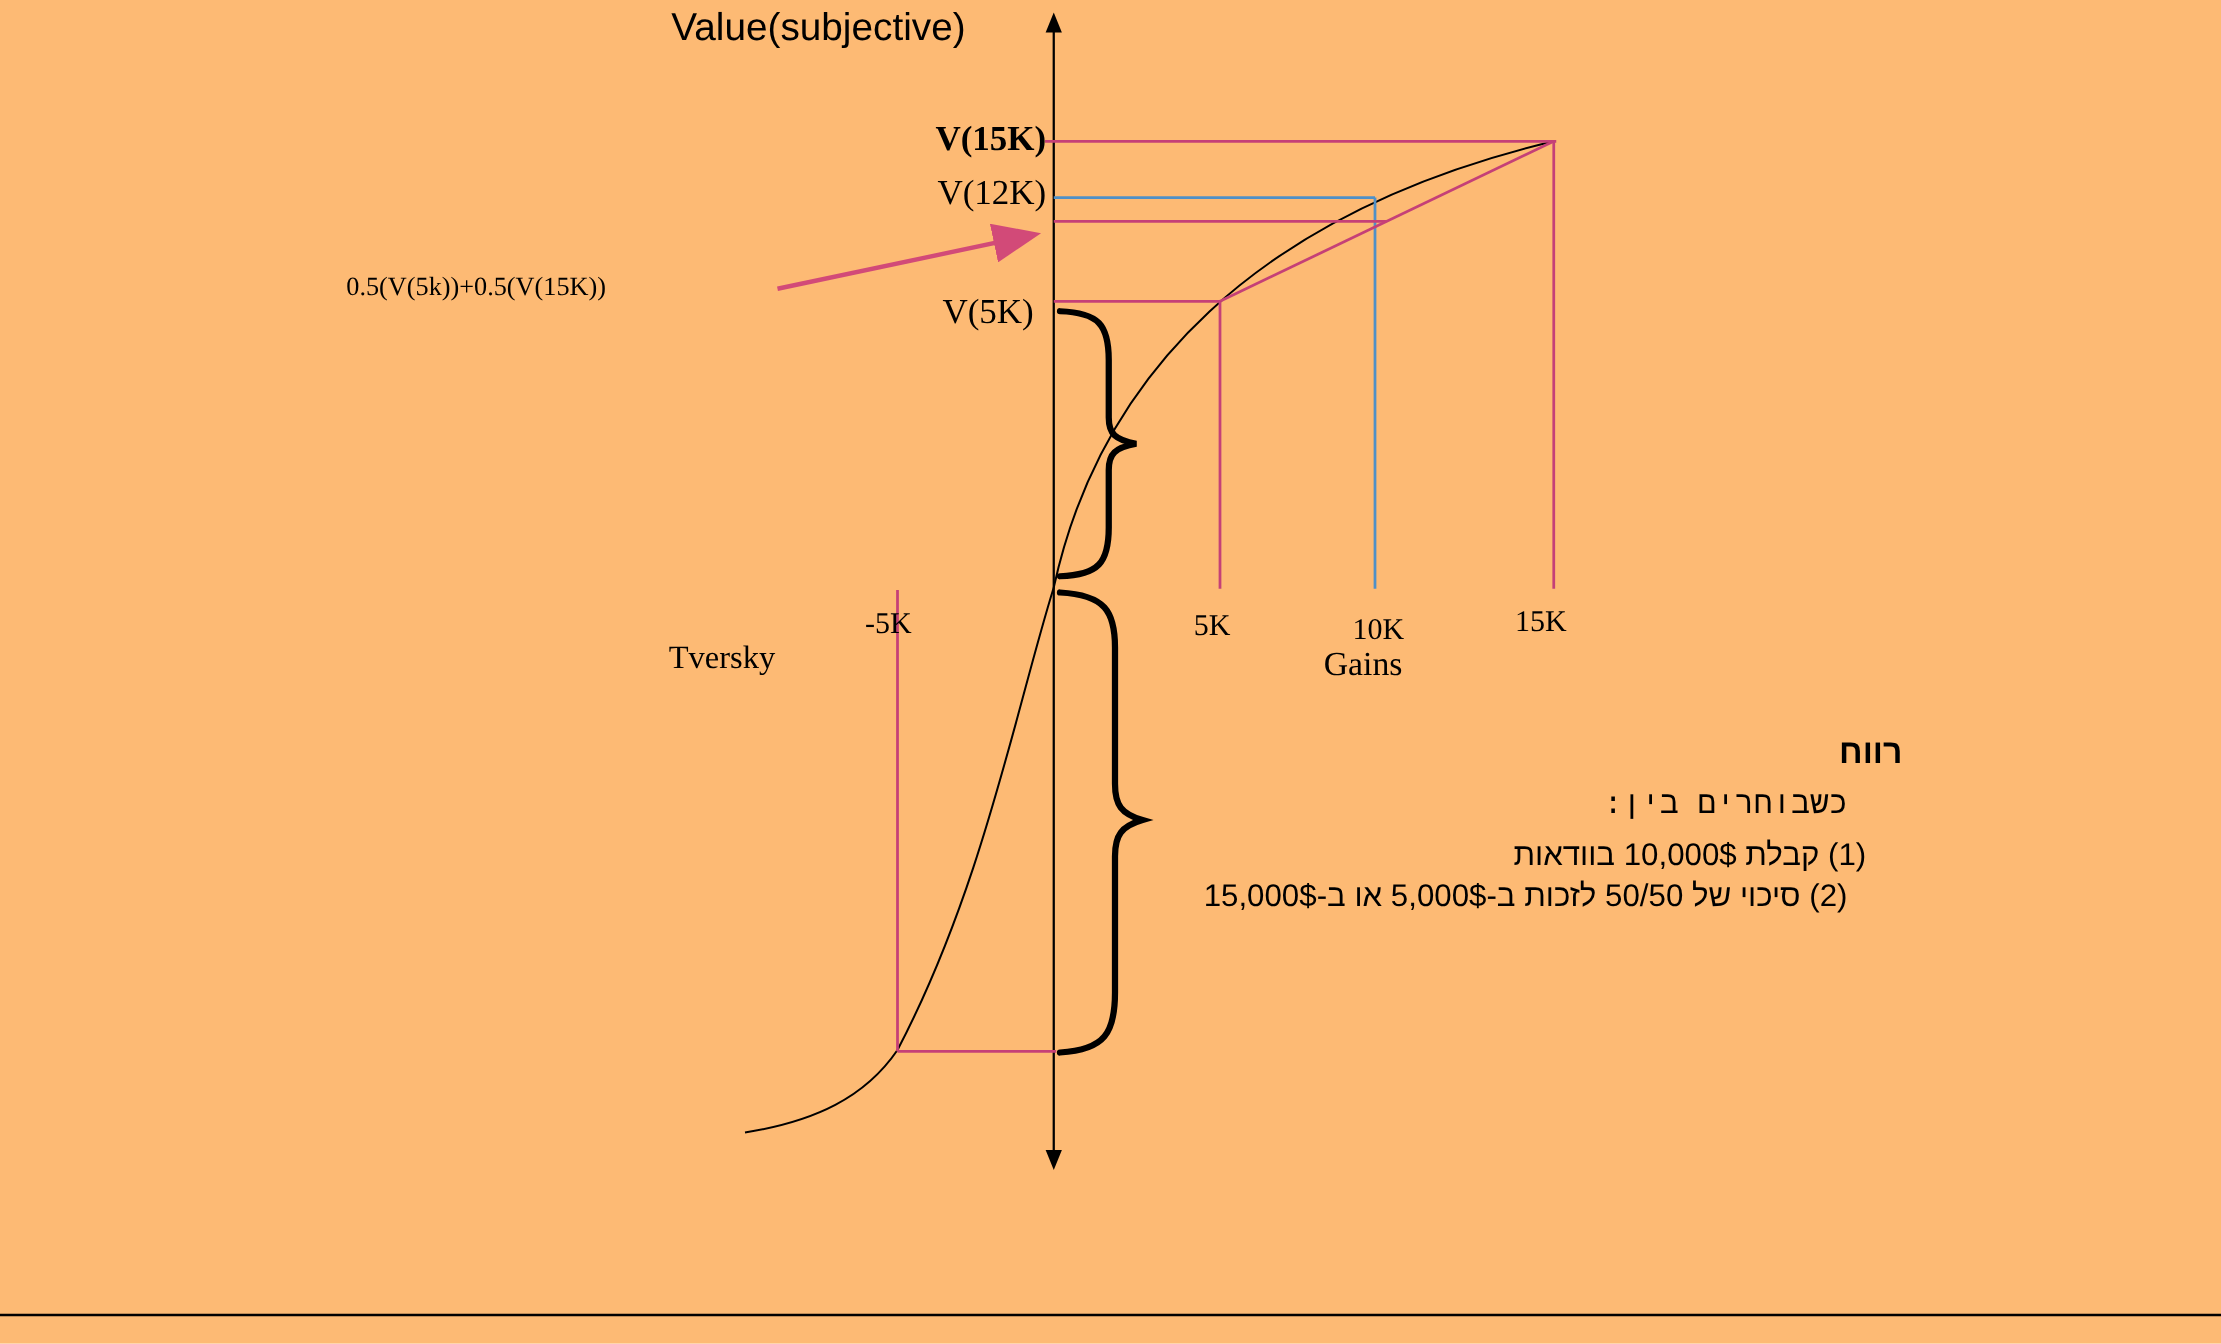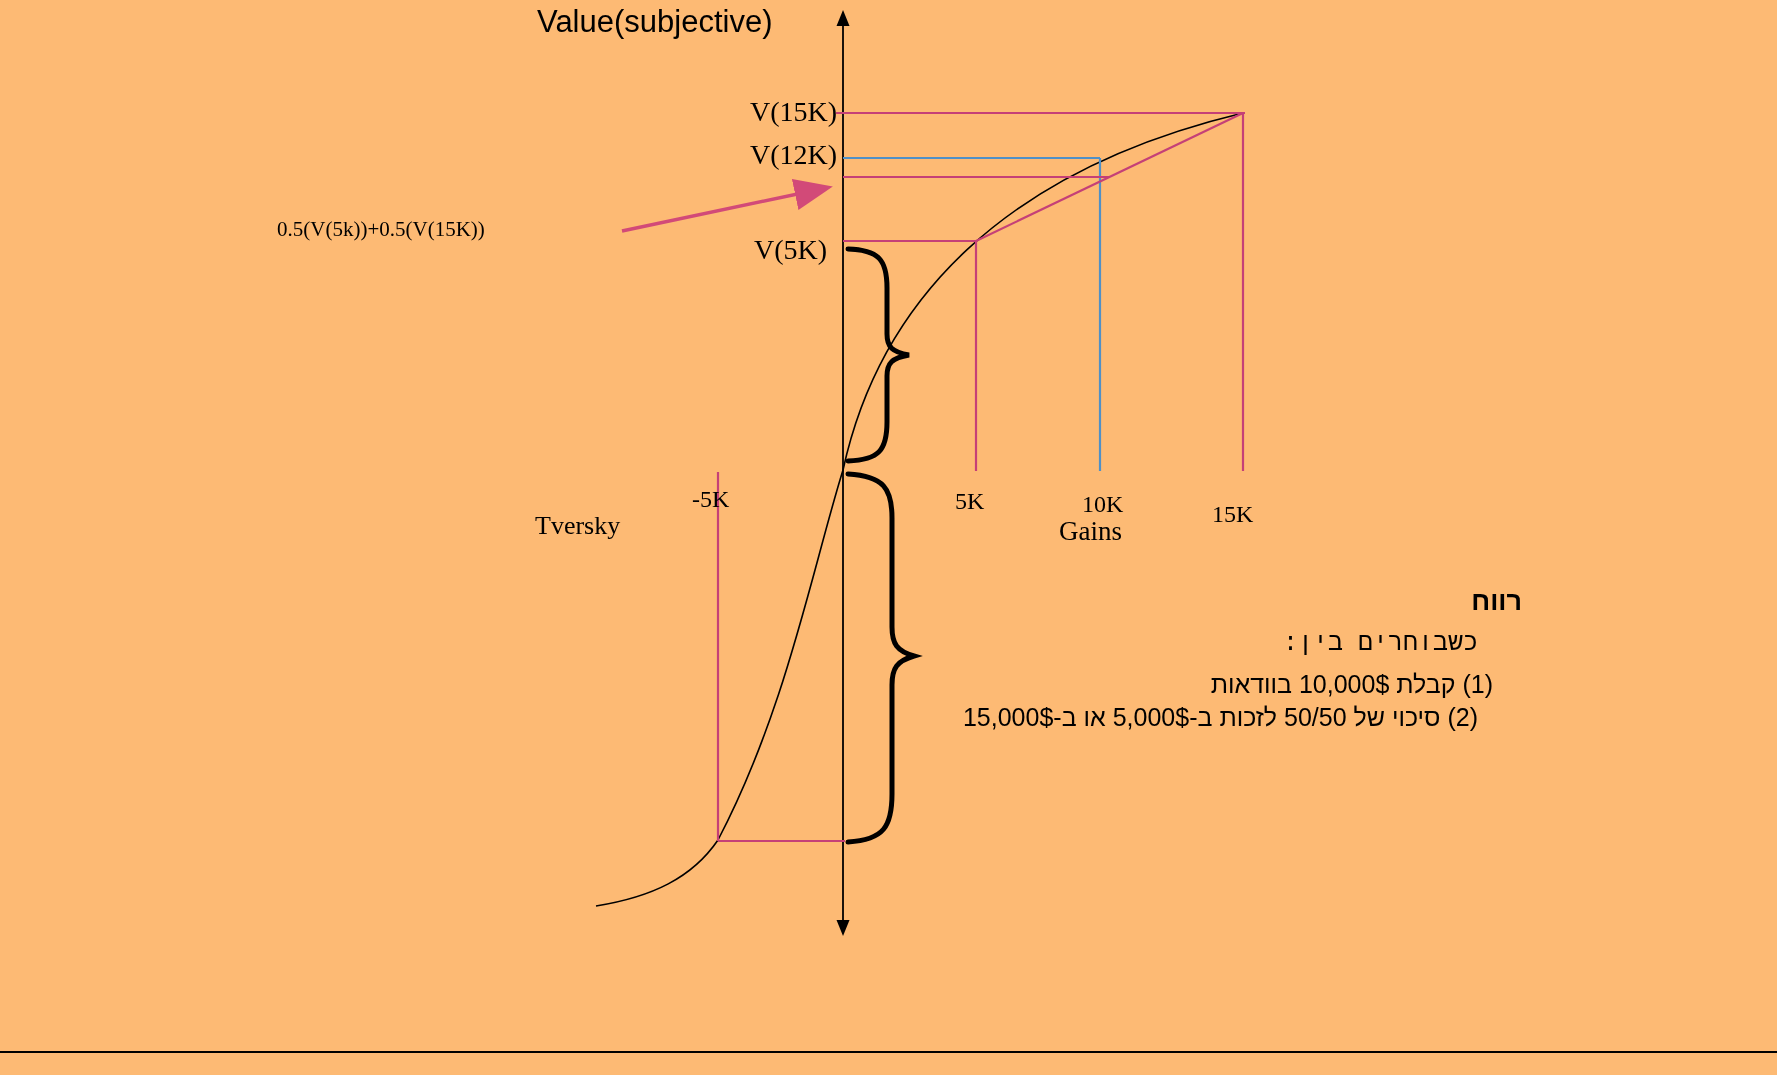--- a/index.html
+++ b/index.html
@@ -3,29 +3,29 @@
 <meta charset="utf-8">
 <style>
   html,body{margin:0;padding:0;background:#ffffff;}
   #stage{position:relative;width:1777px;height:1075px;background:#fdba74;overflow:hidden;
          font-family:"Liberation Serif","DejaVu Serif",serif;color:#000;}
   .abs{position:absolute;white-space:nowrap;}
   .serif{font-family:"Liberation Serif","DejaVu Serif",serif;}
   .sans{font-family:"Liberation Sans","DejaVu Sans",sans-serif;}
   .title{left:537px;top:4px;font-size:31px;}
   .vlabel{font-size:28px;}
-  .v15k{right:940px;top:96px;}
+  .v15k{right:940px;top:96px;font-weight:bold;}
   .v10k{right:940px;top:139px;}
   .v5k{right:950px;top:234px;}
   .expected{left:277px;top:217px;font-size:21px;}
   .tick{font-size:24px;}
   .t-neg5k{left:692px;top:486px;}
   .t-5k{left:955px;top:488px;}
   .t-10k{left:1082px;top:491px;}
-  .t-15k{left:1212px;top:485px;margin-top:16px;}
+  .t-15k{left:1212px;top:485px;}
   .losses{left:535px;top:511px;font-size:26px;}
   .gains{left:1059px;top:516px;font-size:27px;}
   .citation{left:339px;top:886px;font-size:25px;}
   .heb{direction:rtl;text-align:right;font-size:25px;}
   .heb-head{right:255px;top:586px;font-size:27px;font-weight:bold;}
   .heb-1{right:299px;top:629px;font-family:Liberation Mono, monospace;}
   .heb-2{right:284px;top:670px;}
   .heb-3{right:299px;top:703px;}
   .bottom-border{left:0;top:1051px;width:1777px;height:2px;background:#000;}
   svg{position:absolute;left:0;top:0;}

